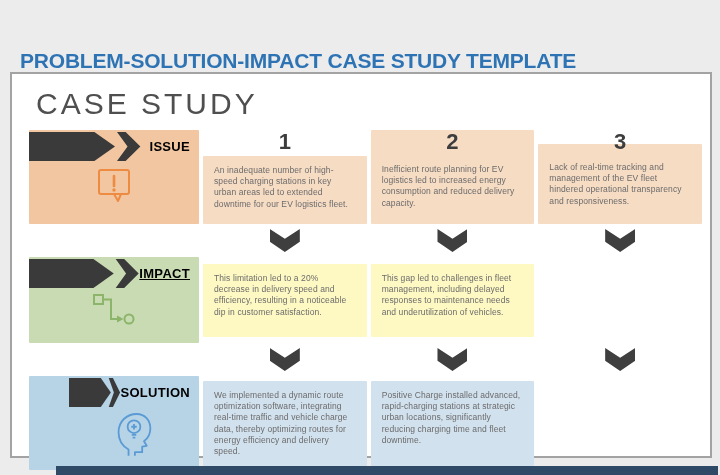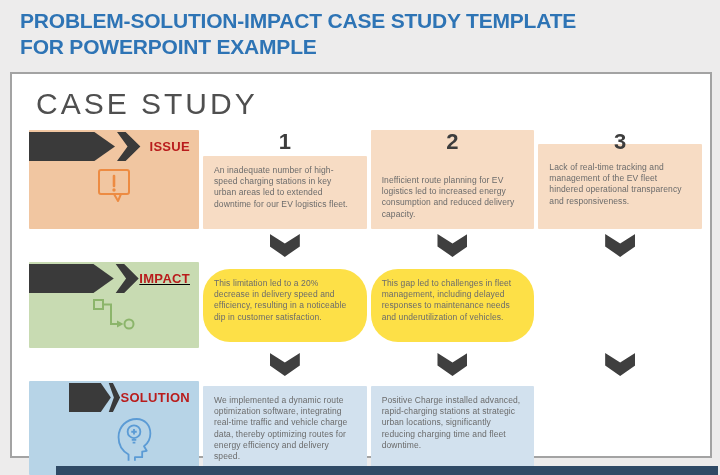--- a/index.html
+++ b/index.html
@@ -4,21 +4,21 @@
 <style>
   * { box-sizing: border-box; margin: 0; padding: 0; }
   html,body { width:720px; height:475px; }
   body {
     position: relative;
     background:#edecec;
     font-family:"Liberation Sans", sans-serif;
     overflow:hidden;
   }
   
-  .page-header { padding:8px 15px 0 20px; }
+  .page-header { padding:8px 15px 0 20px;margin-top:40px; }
   .page-title {
     font-size:21px; font-weight:bold; color:#2e74b5;
     line-height:1.22; letter-spacing:-0.2px;
   }
   
   .slide {
     position:absolute; left:10px; top:72px; width:702px; height:386px;
     background:#ffffff; border:2px solid #a3a3a3;
   }
   .slide-title {
@@ -45,37 +45,37 @@
   .banner-main {
     width:86px; height:29px; background:#3a3a3a;
     clip-path:polygon(0 0,76% 0,100% 50%,76% 100%,0 100%);
   }
   .banner-chev {
     width:32px; height:29px; margin-left:-6px; background:#3a3a3a;
     clip-path:polygon(25% 0,52% 0,98% 50%,52% 100%,25% 100%,58% 50%);
   }
   .row-label {
     flex:1; text-align:right; padding-right:9px;
-    font-size:13px; font-weight:bold; color:#b91c1c; letter-spacing:0.3px;
+    font-size:13px; font-weight:bold; color:#000000; letter-spacing:0.3px;
   }
   .panel-icon { display:flex; justify-content:center; padding-top:3px; }
   
   .cell { display:flex; flex-direction:column; }
   .num {
     height:26px; line-height:24px; text-align:center; position:relative; z-index:1;
     font-size:22px; font-weight:bold; color:#3d3d3d;
   }
   .box {
     flex:1; border-radius:1px; padding:9px 11px;
     font-size:8.5px; line-height:1.32; letter-spacing:0.1px; color:#6b6b6b;
   }
   .issue-b   { background:#f7dcc4; min-height:64px; }
-  .impact-b  { background:#fde047; margin:7px 0 6px;border-radius:27px; }
+  .impact-b  { background:#fef9c3; margin:7px 0 6px; }
   .solution-b{ background:#d2e1ee; margin:5px 0 4px; }
-  .cell.flush .box { margin-top:-26px; padding-top:45px; }
+  .cell.flush .box { margin-top:-26px; padding-top:34px; }
   .cell.semi  .box { margin-top:-12px; padding-top:18px; }
   
   .bottom-bar {
     position:absolute; left:56px; right:2px; bottom:0; height:9px;
     background:#2f4a66;
   }
   svg { display:block; }
 </style>
 </head>
 <body>

